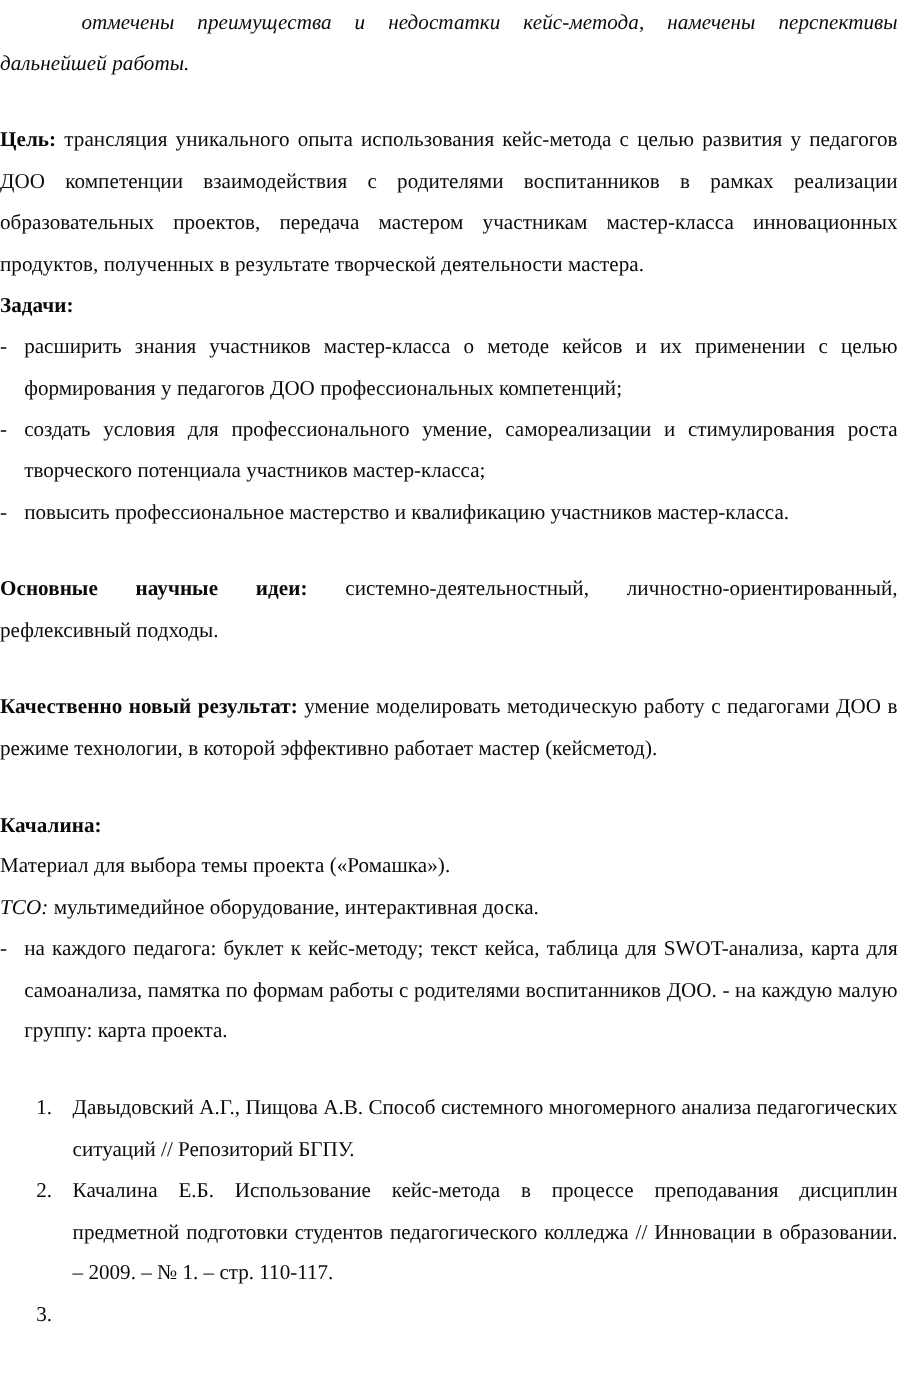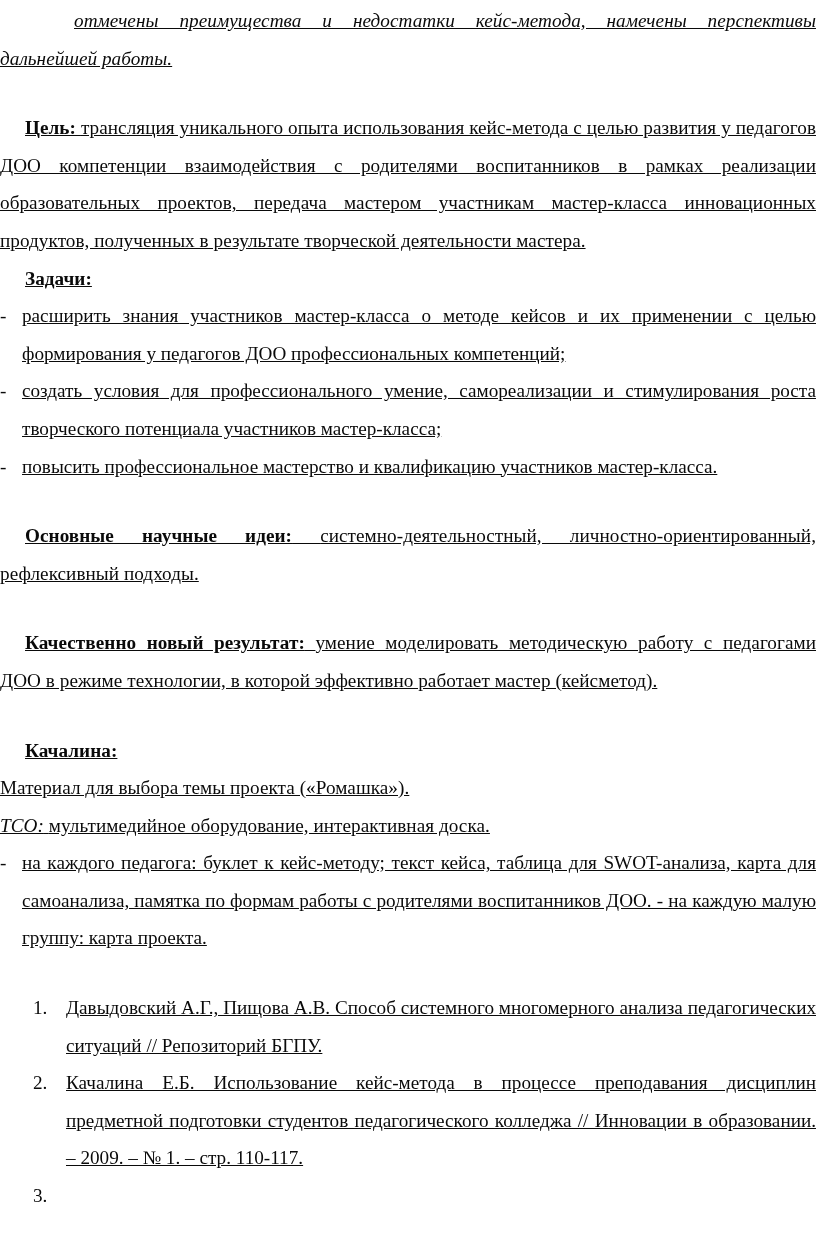--- a/index.html
+++ b/index.html
@@ -22,37 +22,36 @@
     height: 1255px;
     box-sizing: border-box;
     padding: 0;
   }
   .doc {
     position: absolute;
     left: 0;
     top: 0;
     width: 816px;
     padding-top: 2px;
-    text-decoration: underline;
   }
 
   
   p.para {
     margin: 0;
     font-size: 19.2px;
     line-height: 37.6px;
     text-align: justify;
     text-justify: inter-word;
     letter-spacing: 0.05px;
   }
   p.para.lastline-left {
     text-align-last: left;
   }
   .italic { font-style: italic; }
-  .bold   { font-weight: bold; padding-left: 25px; }
+  .bold   { font-weight: bold; }
 
   
   .intro-para {
     text-indent: 74px;
     font-style: italic;
   }
   .gap-md { height: 32px; }
 
   
   ul.dash-list {

